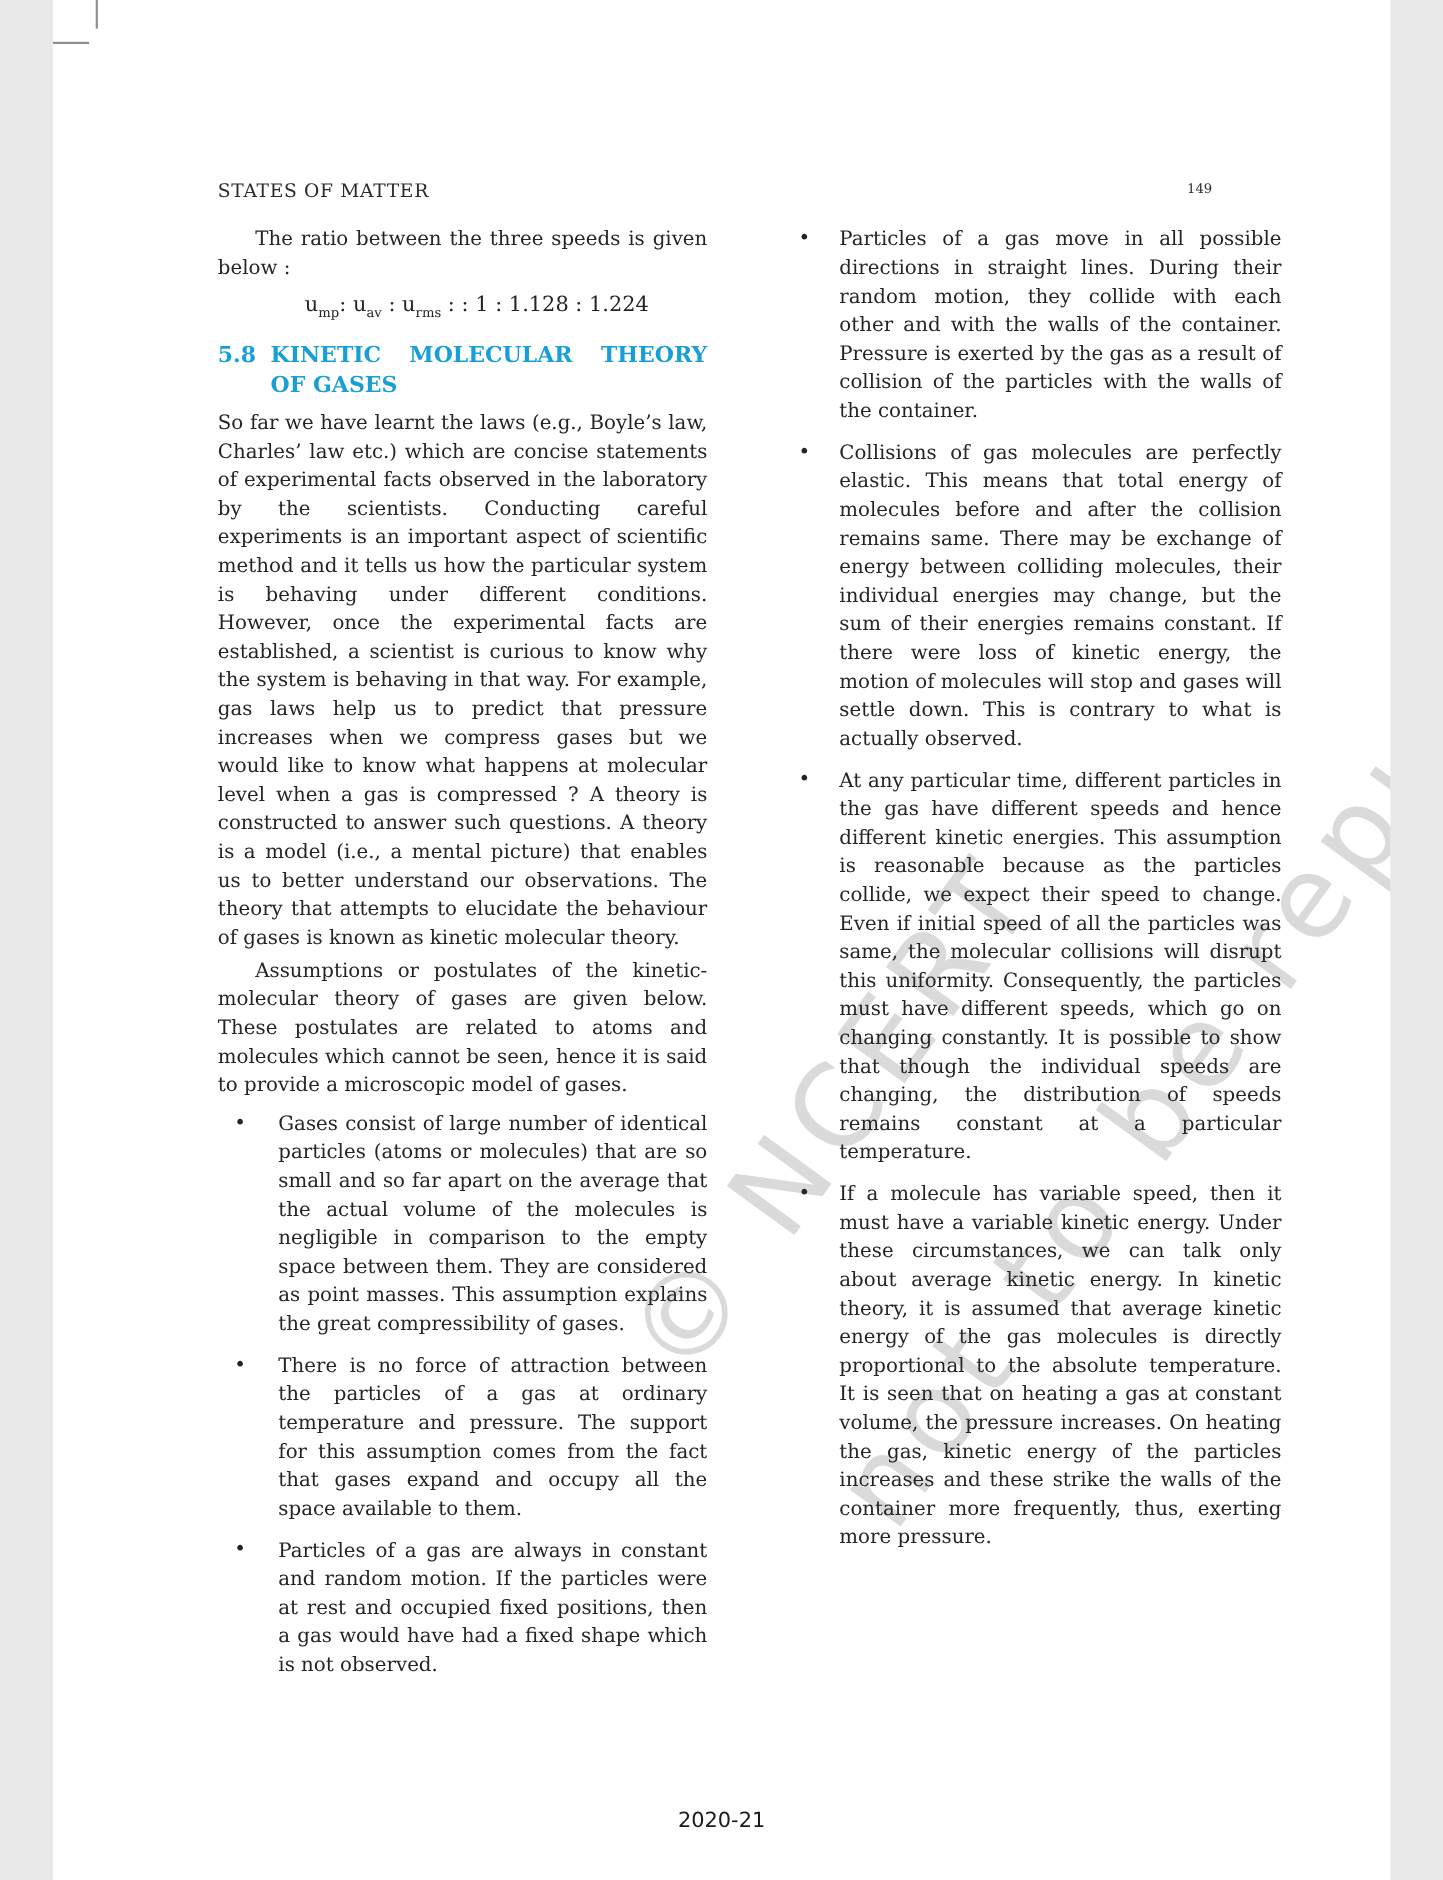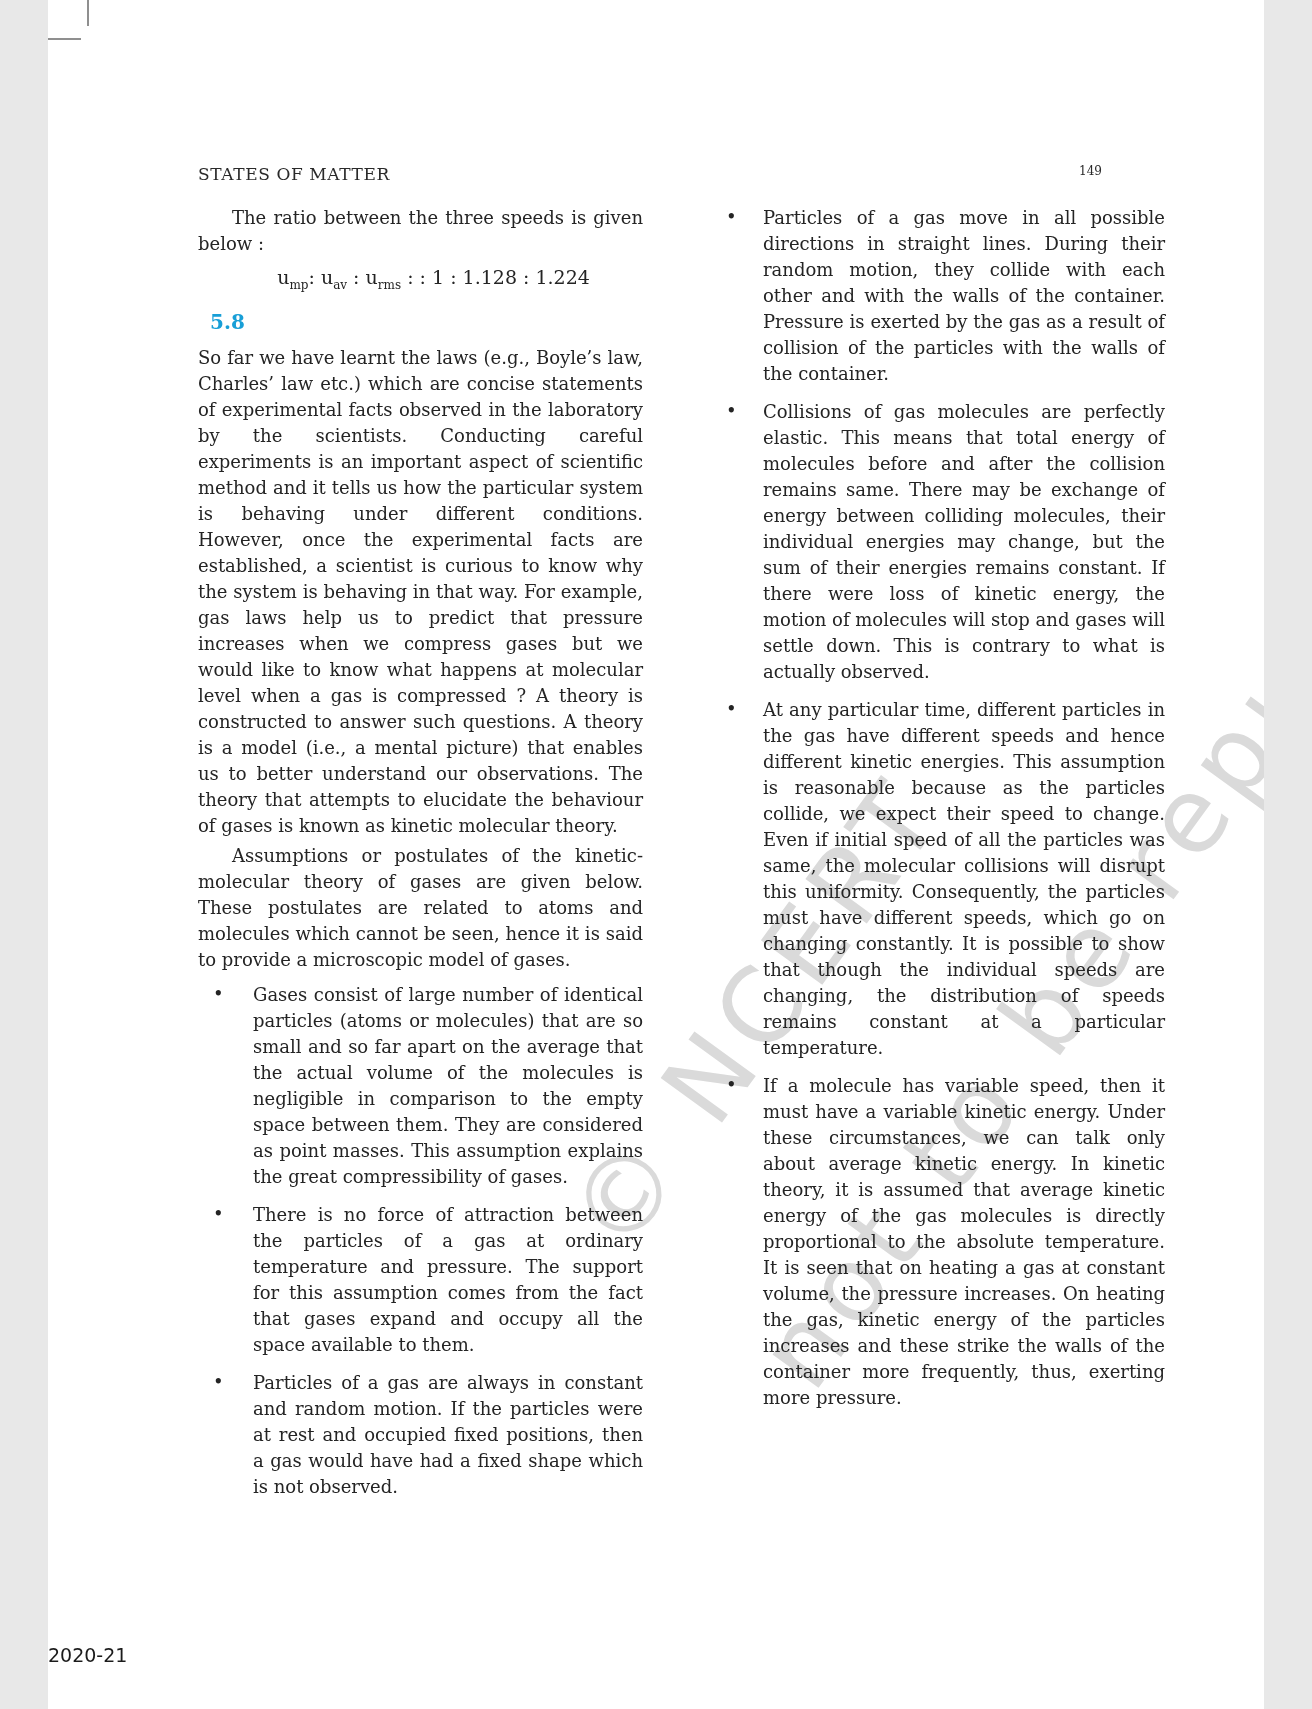--- a/index.html
+++ b/index.html
@@ -50,37 +50,37 @@
     margin:7px 0 0 0;text-align:center;padding-left:26px;
     font-size:19px;white-space:nowrap;
   }
   .formula sub{font-size:12px;line-height:0;}
 
   .sec-head{
     display:flex;margin:19px 0 9px 0;
     font-weight:bold;font-size:20px;line-height:27px;
     color:#189fd7;
   }
-  .sec-num{flex:0 0 48px;margin-left:12px;}
+  .sec-num{flex:0 0 48px;}
   .sec-title{flex:1;text-align:justify;}
 
   .blist{list-style:none;margin:9px 0 0 0;padding:0;}
   .blist li{position:relative;text-align:justify;margin:0 0 12px 0;}
   .col-left  .blist li{padding-left:55px;}
   .col-right .blist li{padding-left:43px;}
   .bdot{position:absolute;top:-1px;font-size:18px;}
   .col-left  .bdot{left:15px;}
   .col-right .bdot{left:6px;}
 
   .closing{margin-top:2px;}
 
   
   .ftr{
     position:absolute;left:0;right:0;top:1644px;
-    text-align:left;
+    text-align:center;
     font-family:"DejaVu Sans", sans-serif;
     font-size:19px;color:#1b1b1b;z-index:1;
   }
 </style>
 </head>
 <body>
 
 <div class="page">
 
   <div class="crop tl-v"></div>
@@ -98,20 +98,21 @@
 
   <div class="col col-left">
     <p class="jp indent">The ratio between the three speeds is given below :</p>
 
     <div class="formula">
       <span>u</span><sub>mp</sub><span>: </span><span>u</span><sub>av</sub><span> : </span><span>u</span><sub>rms</sub><span> : : 1 : 1.128 : 1.224</span>
     </div>
 
     <div class="sec-head">
       <span class="sec-num">5.8</span>
+      <span class="sec-title">KINETIC MOLECULAR THEORY OF GASES</span>
     </div>
 
     <p class="jp">So far we have learnt the laws (e.g., Boyle’s law, Charles’ law etc.) which are concise statements of experimental facts observed in the laboratory by the scientists. Conducting careful experiments is an important aspect of scientific method and it tells us how the particular system is behaving under different conditions. However, once the experimental facts are established, a scientist is curious to know why the system is behaving in that way. For example, gas laws help us to predict that pressure increases when we compress gases but we would like to know what happens at molecular level when a gas is compressed ? A theory is constructed to answer such questions. A theory is a model (i.e., a mental picture) that enables us to better understand our observations. The theory that attempts to elucidate the behaviour of gases is known as kinetic molecular theory.</p>
     <p class="jp indent" style="margin-top:4px">Assumptions or postulates of the kinetic-molecular theory of gases are given below. These postulates are related to atoms and molecules which cannot be seen, hence it is said to provide a microscopic model of gases.</p>
 
     <ul class="blist">
       <li>
         <span class="bdot">•</span>
         <span>Gases consist of large number of identical particles (atoms or molecules) that are so small and so far apart on the average that the actual volume of the molecules is negligible in comparison to the empty space between them. They are considered as point masses. This assumption explains the great compressibility of gases.</span>
       </li>

